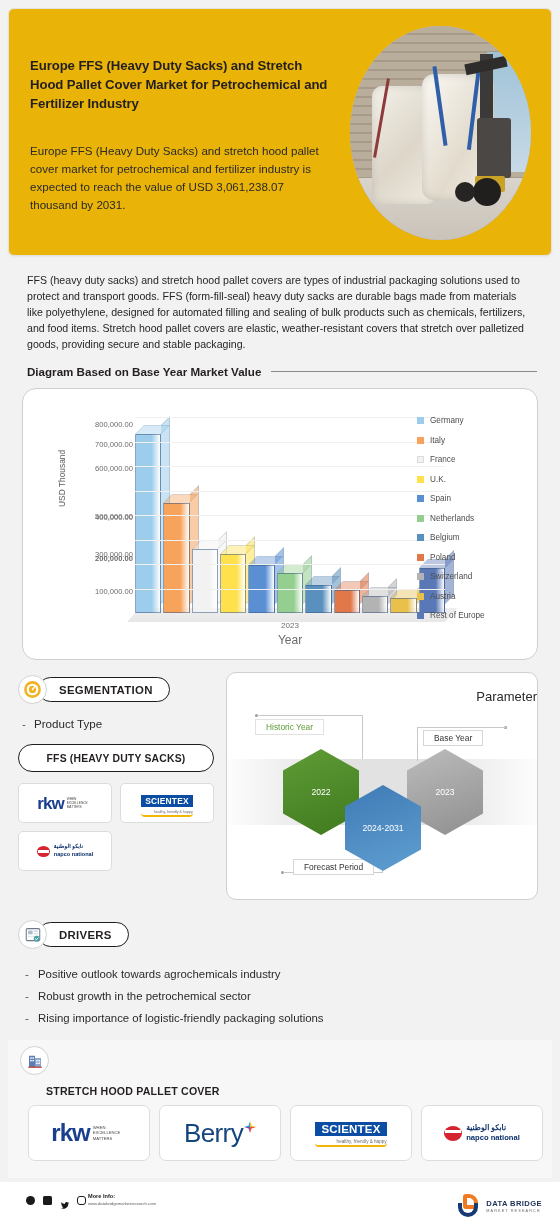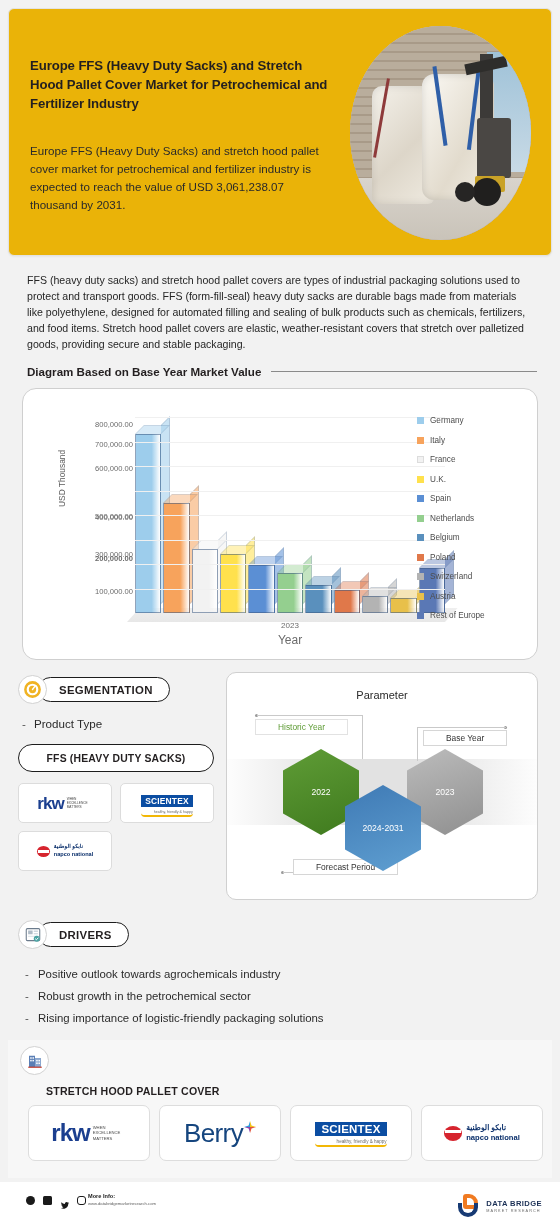--- a/index.html
+++ b/index.html
@@ -139,35 +139,35 @@
   
   .berry { display: flex; align-items: flex-start; }
   .berry .w { font-size: 20px; color: #15457e; letter-spacing: -.6px; line-height: 1; }
   .berry .star { width: 9px; height: 9px; margin-left: 1px; margin-top: 1px;
                  background: conic-gradient(#f0c419 0 25%, #e0533d 0 50%, #8e44ad 0 75%, #2d9cdb 0 100%);
                  clip-path: polygon(50% 0,62% 38%,100% 50%,62% 62%,50% 100%,38% 62%,0 50%,38% 38%); }
 
   
   .param { position: absolute; left: 226px; top: 672px; width: 312px; height: 228px;
            background: #fff; border: 1px solid #d0d0d0; border-radius: 10px; overflow: hidden; }
-  .param-t { position: absolute; top: 16px; left: 0; width: 100%; text-align: center;
-             font-size: 11px; color: #2a2a2a; }
+  .param-t { position: absolute; top: 16px; left: 0; width: 100%; text-align: right;
+             font-size: 13px; color: #2a2a2a; }
   .band { position: absolute; left: 0; width: 100%; top: 86px; height: 66px;
           background: linear-gradient(90deg,#fdfdfd,#e2e2e2 35%,#e2e2e2 65%,#fdfdfd); }
   .hex { position: absolute; display: flex; align-items: center; justify-content: center;
          clip-path: polygon(50% 0,100% 25%,100% 75%,50% 100%,0 75%,0 25%);
          font-size: 8.6px; color: #fff; }
   .hex-2022 { left: 56px; top: 76px; width: 76px; height: 86px;
               background: linear-gradient(160deg,#5f9c36,#3f7a1e); }
   .hex-fore { left: 118px; top: 112px; width: 76px; height: 86px;
               background: linear-gradient(160deg,#3f7ab5,#5f9fd1); }
   .hex-2023 { left: 180px; top: 76px; width: 76px; height: 86px;
               background: linear-gradient(160deg,#bcbcbc,#8f8f8f); }
   .cal { position: absolute; font-size: 8.4px; color: #333; background: #fff;
-         padding: 2px 22px; border: 1px solid #d6d6d6; white-space: nowrap; }
+         padding: 2px 10px; border: 1px solid #d6d6d6; white-space: nowrap; }
   .cal-hist { left: 28px; top: 46px; color: #5f9c36; border-color: #e2e2e2; }
   .cal-base { left: 196px; top: 57px; }
   .cal-fore { left: 66px; top: 186px; }
   .lead { position: absolute; background: #c9c9c9; }
   .dot { position: absolute; width: 3px; height: 3px; border-radius: 50%; background: #9a9a9a; }
 
   
   .drivers { position: absolute; left: 18px; top: 920px; width: 500px; }
   .drv-list { margin-top: 14px; margin-left: 7px; }
   .drv-item { font-size: 11.4px; color: #2b2b2b; line-height: 1.95; }

